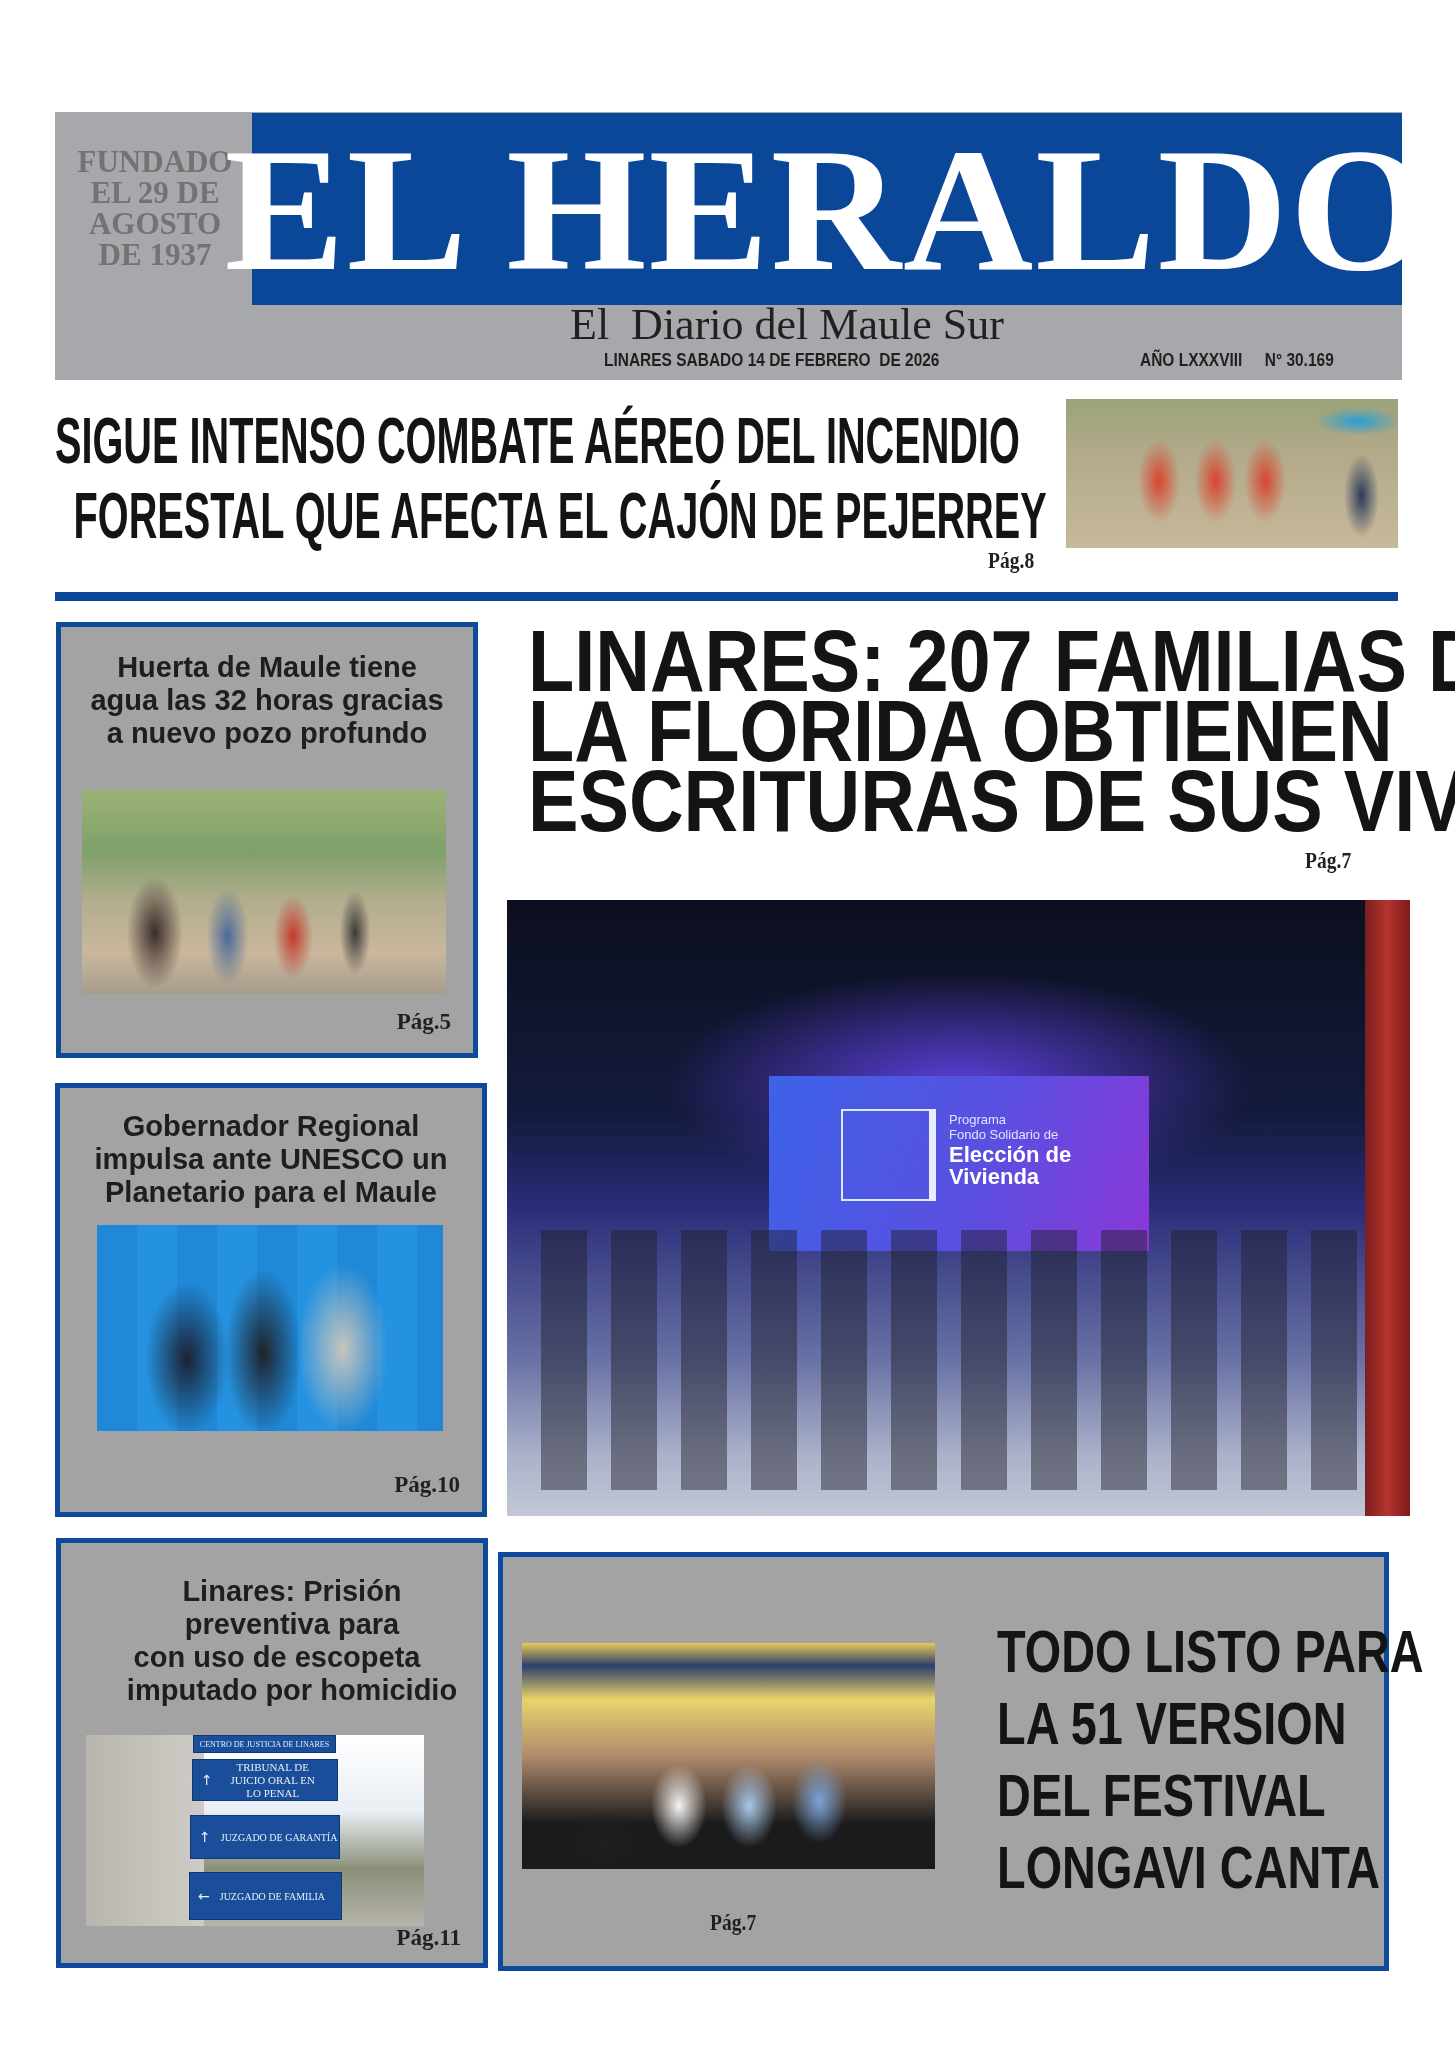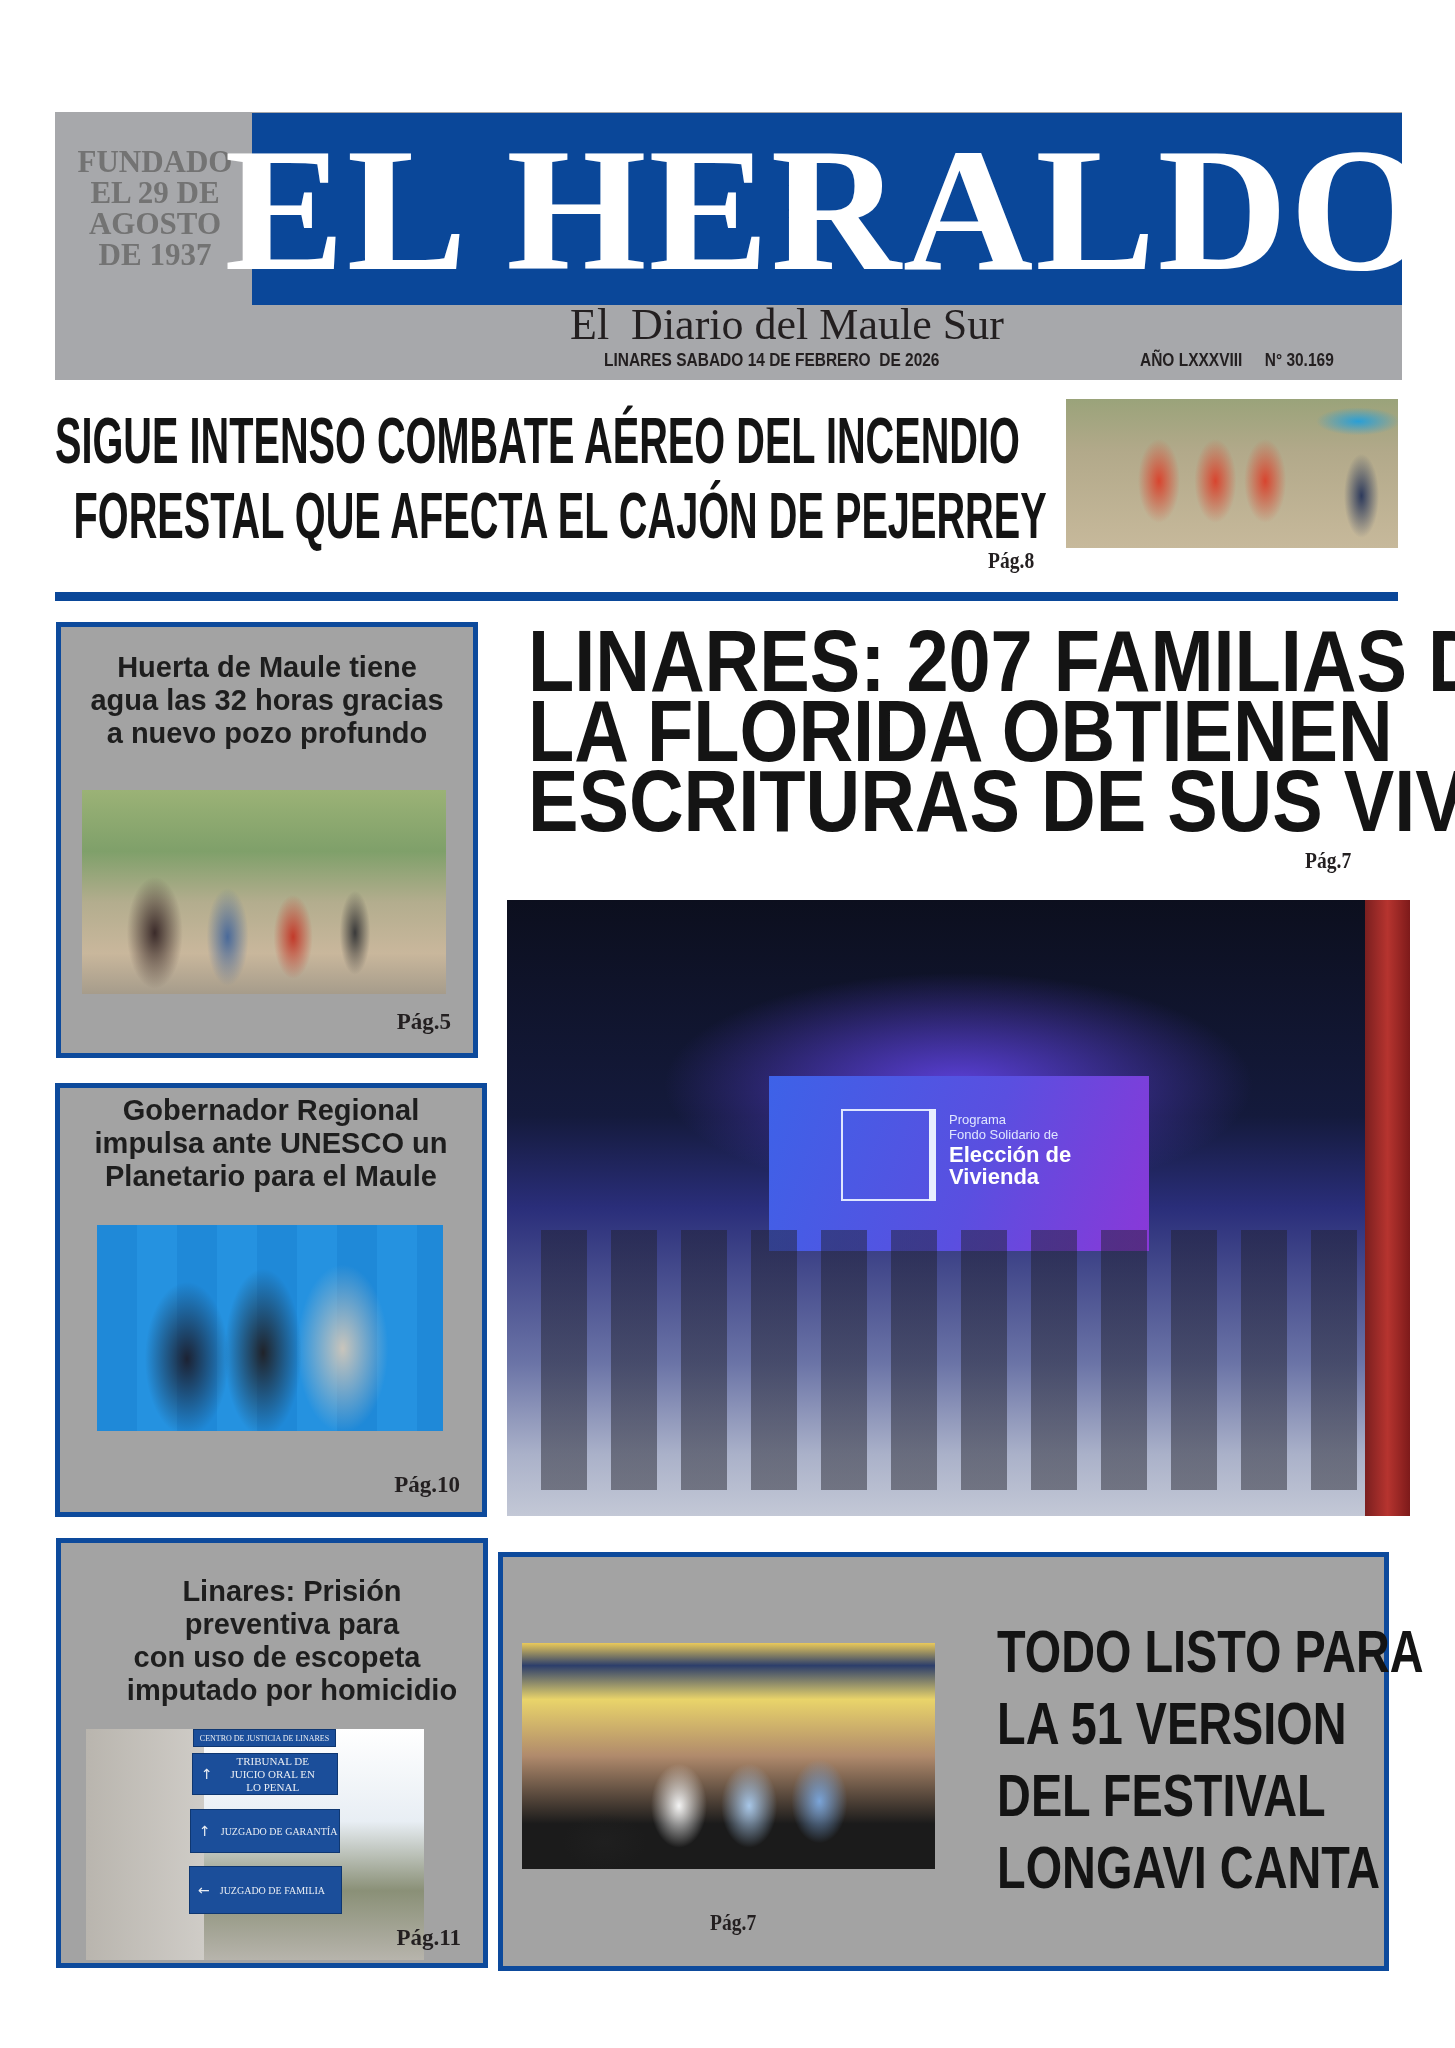--- a/index.html
+++ b/index.html
@@ -107,37 +107,37 @@
   <div class="box-title" style="top:24px;">
     <div>Huerta de Maule tiene</div>
     <div>agua las 32 horas gracias</div>
     <div>a nuevo pozo profundo</div>
   </div>
   <div class="abs photo ph1" style="left:21px;top:163px;width:364px;height:204px;" title="Vecinos junto al nuevo pozo profundo"></div>
   <div class="box-pag" style="right:22px;bottom:18px;">Pág.5</div>
 </div>
 
 <div class="abs box" style="left:55px;top:1083px;width:432px;height:434px;">
-  <div class="box-title" style="top:6px;">
+  <div class="box-title" style="top:22px;">
     <div>Gobernador Regional</div>
     <div>impulsa ante UNESCO un</div>
     <div>Planetario para el Maule</div>
   </div>
   <div class="abs photo ph3" style="left:37px;top:137px;width:346px;height:206px;" title="Autoridades frente a panel de UNESCO"></div>
   <div class="box-pag" style="right:22px;bottom:14px;">Pág.10</div>
 </div>
 
 <div class="abs box" style="left:56px;top:1538px;width:432px;height:430px;">
   <div class="box-title" style="top:32px;left:40px;">
     <div>Linares: Prisión</div>
     <div>preventiva para</div>
     <div style="padding-right:30px;">con uso de escopeta</div>
     <div>imputado por homicidio</div>
   </div>
-  <div class="abs photo ph4" style="left:25px;top:186px;width:338px;height:231px;" title="Señalética del Centro de Justicia de Linares">
+  <div class="abs photo ph4" style="left:25px;top:192px;width:338px;height:191px;" title="Señalética del Centro de Justicia de Linares">
     <div class="sign" style="left:107px;top:0;width:143px;height:18px;font-size:8px;justify-content:center;padding:0;">
       <span>CENTRO DE JUSTICIA DE LINARES</span>
     </div>
     <div class="sign" style="left:106px;top:24px;width:146px;height:42px;">
       <span class="arr">↑</span>
       <span style="width:100px;text-align:center;">TRIBUNAL DE JUICIO ORAL EN LO PENAL</span>
     </div>
     <div class="sign" style="left:104px;top:80px;width:150px;height:44px;font-size:10px;">
       <span class="arr">↑</span>
       <span>JUZGADO DE GARANTÍA</span>

